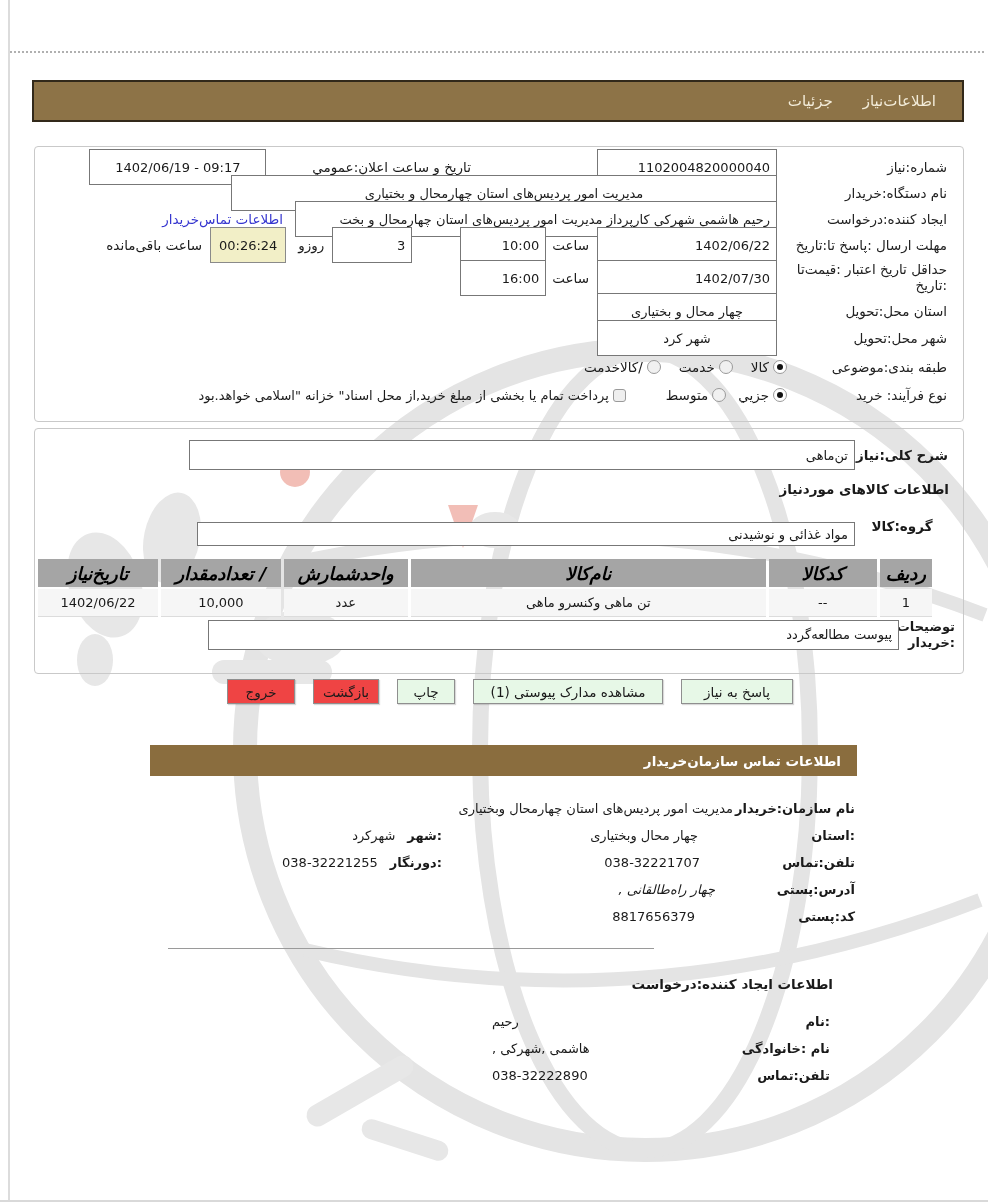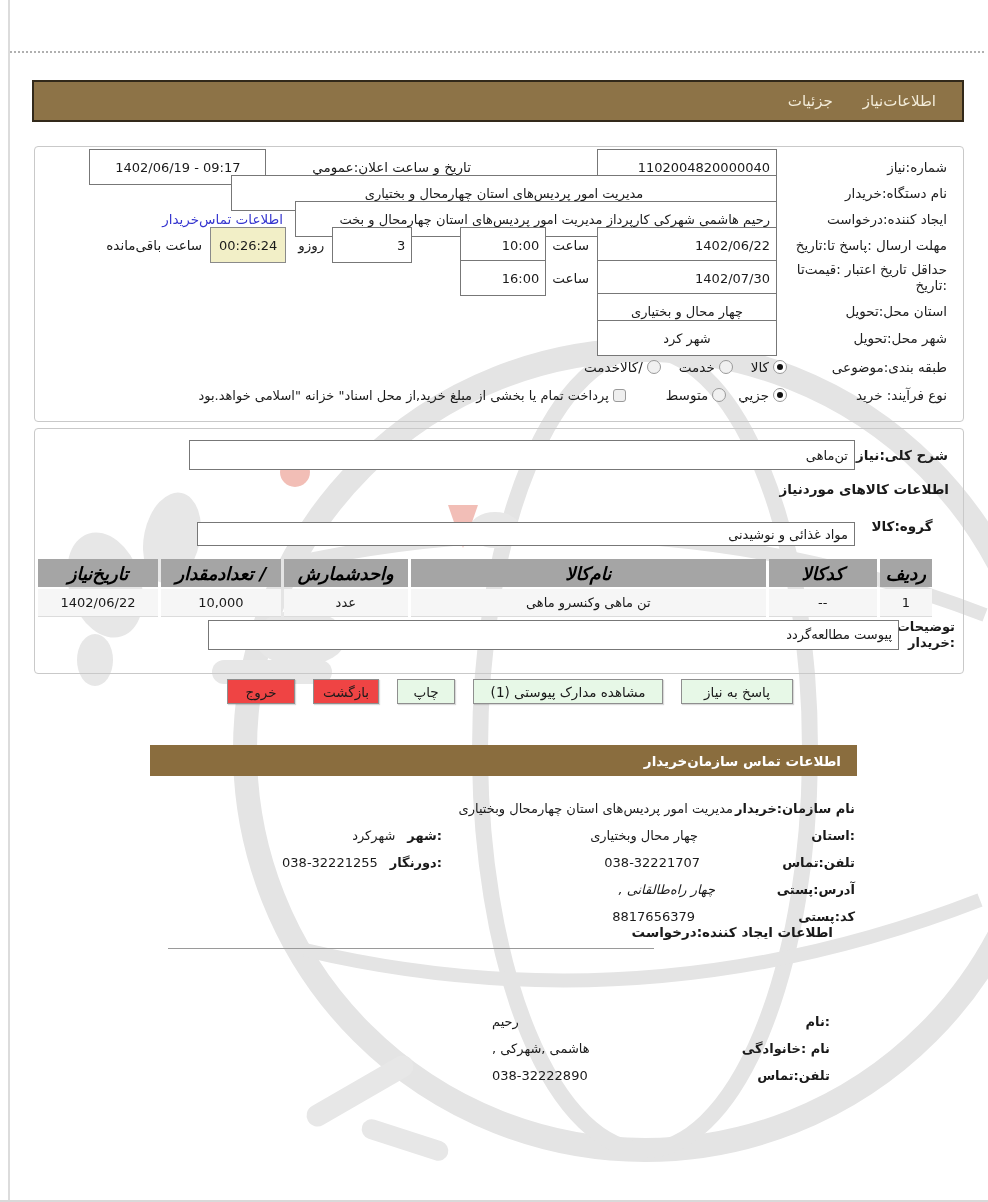--- a/index.html
+++ b/index.html
@@ -80,21 +80,21 @@
   .contact { position:absolute; top:795px; right:133px; width:600px; z-index:1; }
   .crow { display:flex; align-items:center; height:27px; }
   .c-l { width:122px; min-width:122px; font-weight:bold; font-size:13px; text-align:right; }
   .c-v { width:285px; min-width:285px; font-size:13px; text-align:right; white-space:nowrap; }
   .pad35 { padding-right:35px; } .pad33 { padding-right:33px; } .pad18 { padding-right:18px;font-style:italic; } .pad38 { padding-right:38px; }
   .c-l2 { font-weight:bold; font-size:13px; margin-right:6px; white-space:nowrap; }
   .c-v2 { font-size:13px; margin-right:12px; white-space:nowrap; }
 
   .divider { position:absolute; top:948px; left:168px; width:486px; border-top:1px solid #9a9a9a; z-index:1; }
 
-  .creator-heading { position:absolute; top:924px; right:155px; font-weight:bold; font-size:13.5px; z-index:1; }
+  .creator-heading { position:absolute; top:976px; right:155px; font-weight:bold; font-size:13.5px; z-index:1; }
   .creator { position:absolute; top:1008px; right:158px; width:360px; z-index:1; }
   .kr { display:flex; align-items:center; height:27px; }
   .k-l { width:108px; min-width:108px; font-weight:bold; font-size:13px; text-align:right; }
   .k-v { width:230px; font-size:13px; text-align:left; white-space:nowrap; }
   .kpad25 { padding-right:25px; } .kpad3 { padding-right:3px; }
 
   .mr126{margin-right:126px;} .mr46{margin-right:46px;} .mr48{margin-right:48px;} .mr12{margin-right:12px;} .mr6{margin-right:6px;} .mr18{margin-right:18px;} .mr40{margin-right:40px;}
   .w180{width:180px;} .w177{width:177px;} .w546{width:546px;} .w482{width:482px;} .w86{width:86px;}
   .w80{width:80px;} .w76{width:76px;} .w666{width:666px;} .w658{width:658px;}
   .two-line { line-height:1.18; }

